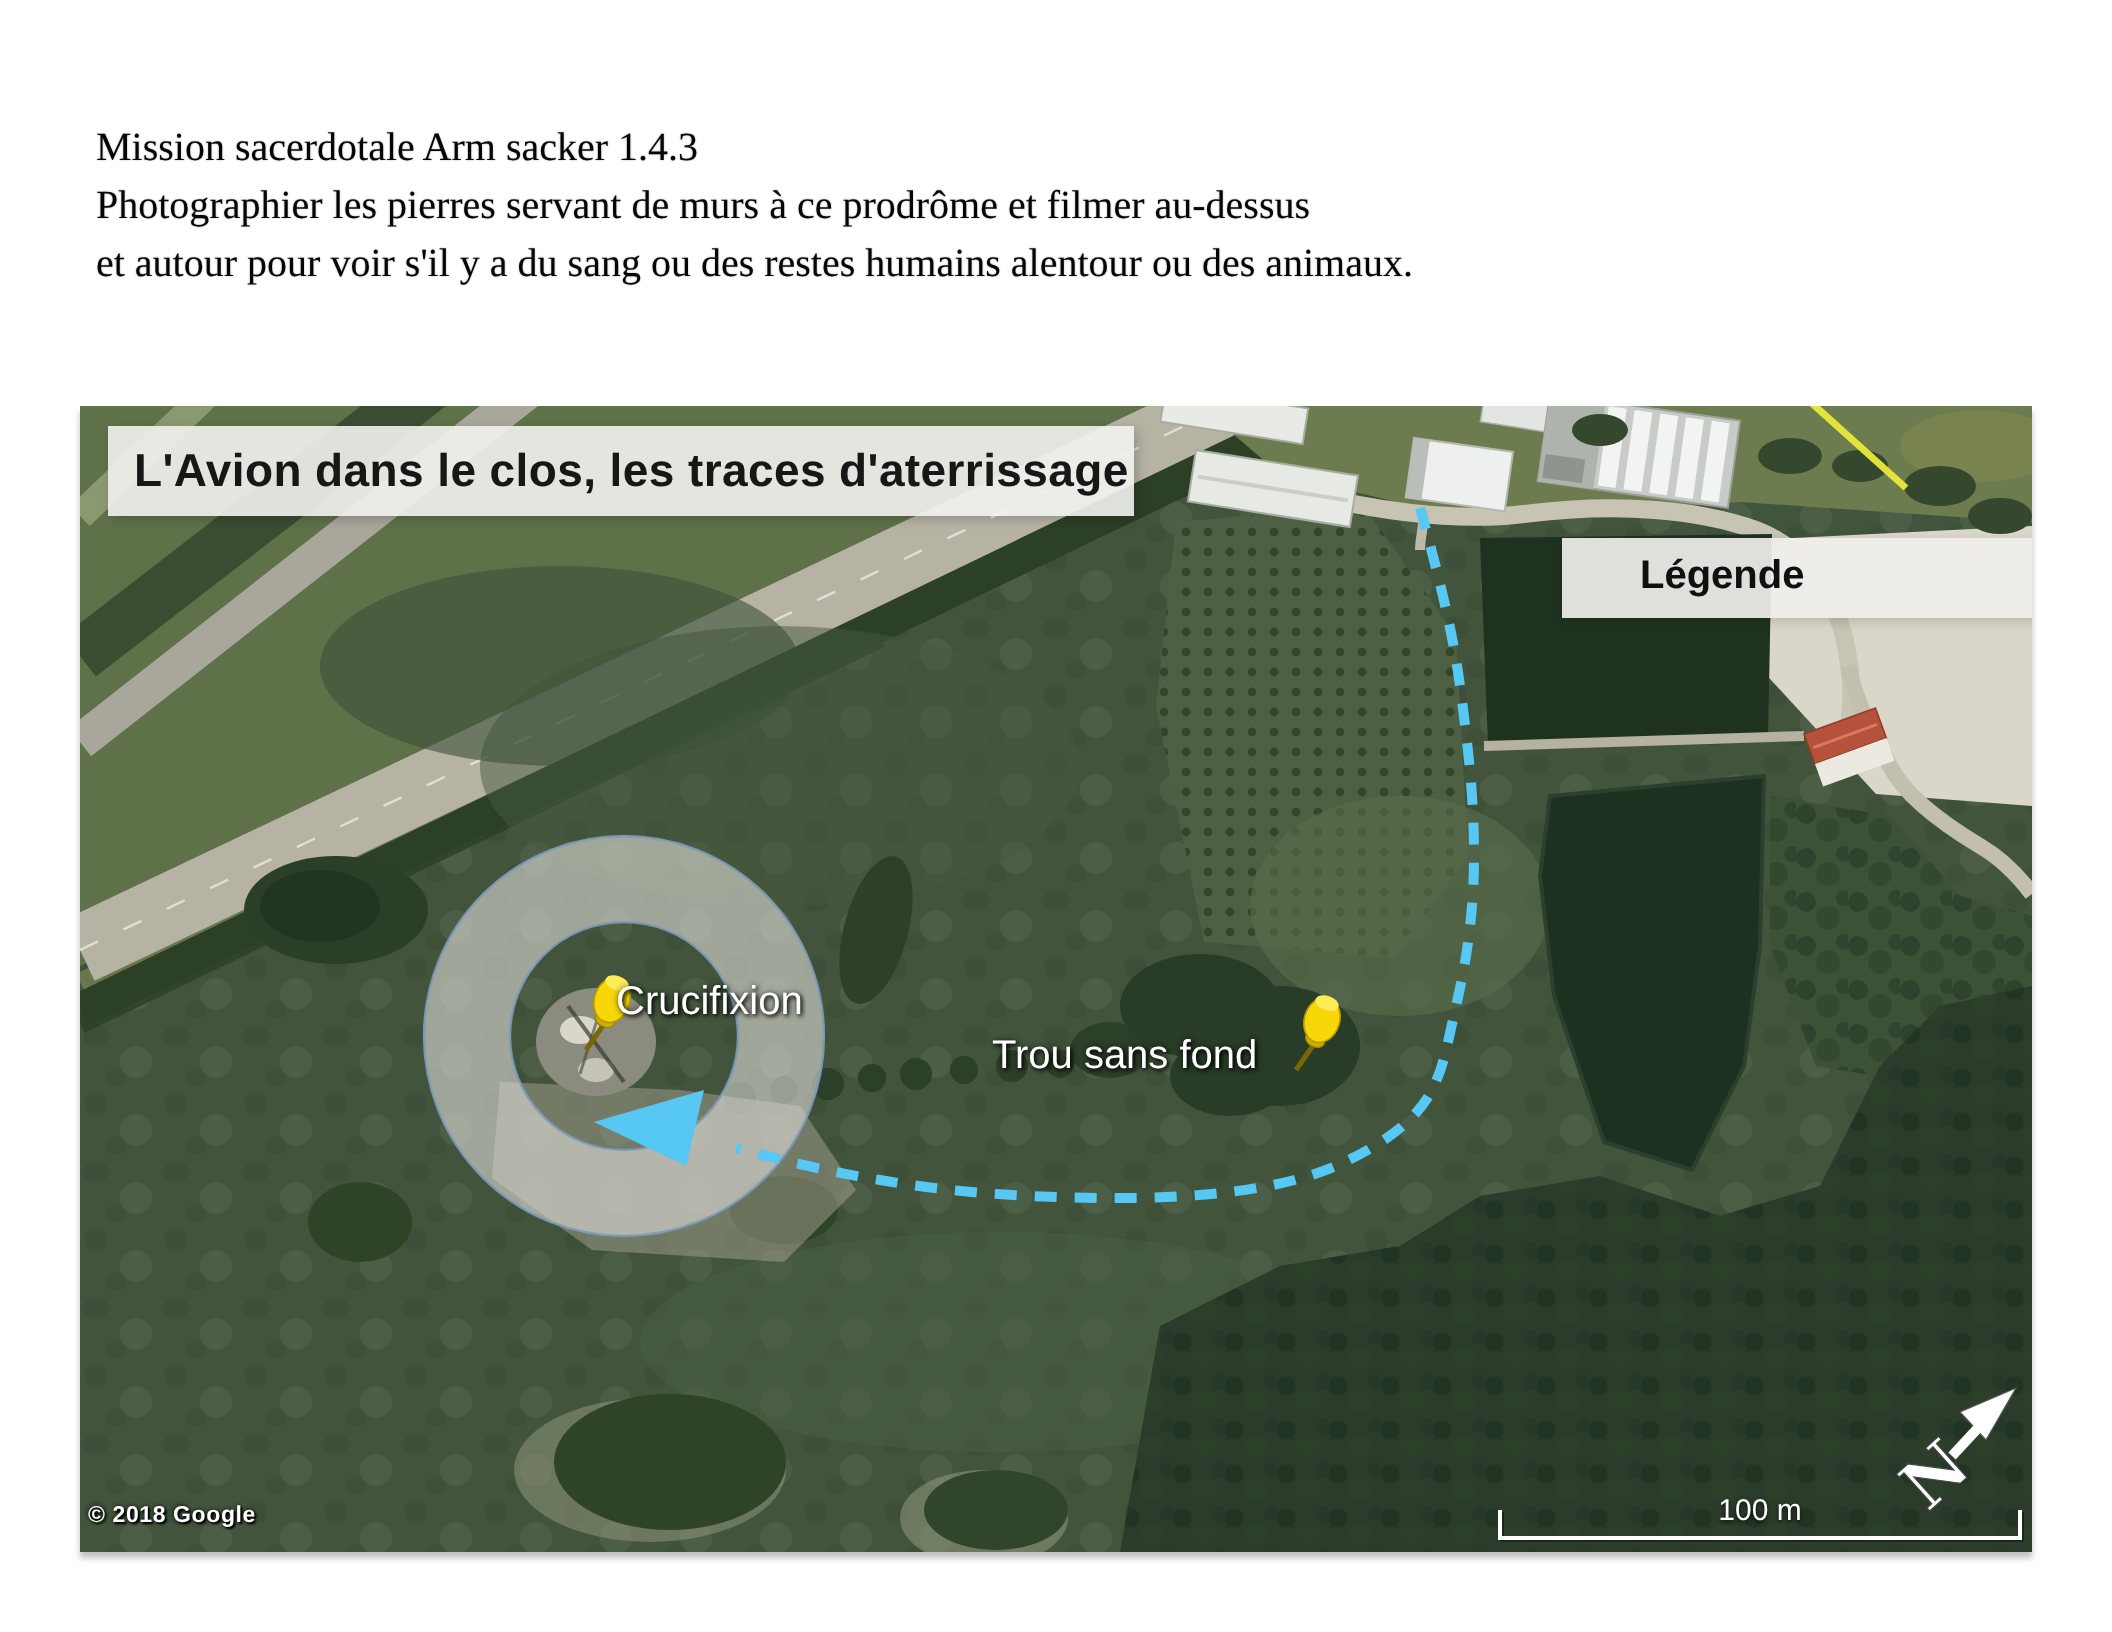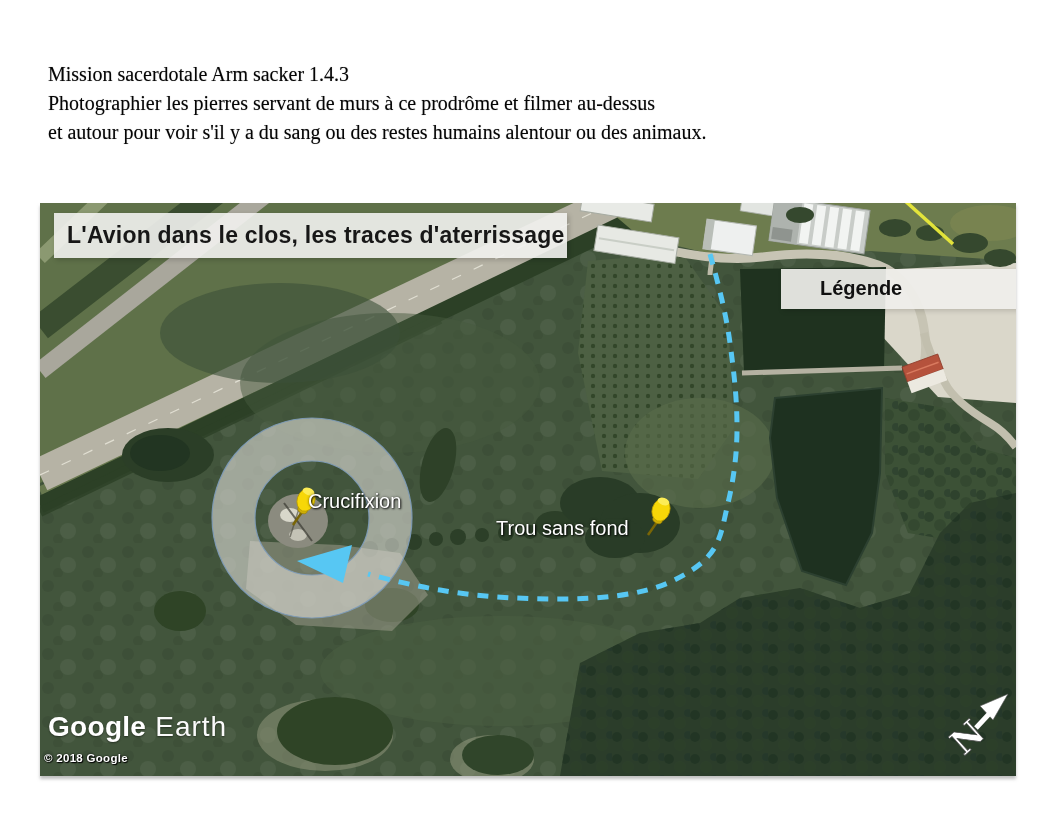--- a/index.html
+++ b/index.html
@@ -216,25 +216,29 @@
     <div class="t">L'Avion dans le clos, les traces d'aterrissage</div>
   </div>
 
   <div class="legend-box">
     <div class="lt">Légende</div>
   </div>
 
   <div class="pm-label" style="left:268px;top:287px;">Crucifixion</div>
   <div class="pm-label" style="left:456px;top:314px;">Trou sans fond</div>
 
-  <div class="ge-logo">
-    <span class="g">Google</span><span class="e">Earth</span>
-  </div>
   <div class="copyright">© 2018 Google</div>
 
+  <div class="scalebar">
+    <svg width="264" height="18" viewBox="0 0 264 18">
+      <path d="M2,2 L2,16 L262,16 L262,2" fill="none" stroke="rgba(0,0,0,0.35)" stroke-width="2" transform="translate(1,1)"></path>
+      <path d="M2,2 L2,16 L262,16 L262,2" fill="none" stroke="#ffffff" stroke-width="2"></path>
+    </svg>
+    <div class="sl">100 m</div>
+  </div>
 
   <div class="compass">
     <svg width="66" height="66" viewBox="0 0 66 66">
       <g>
         <polygon points="62,3 34,15 47,29" fill="#ffffff" stroke="#555" stroke-width="0.6"></polygon>
         <line x1="30" y1="37" x2="43" y2="23" stroke="#ffffff" stroke-width="5"></line>
         <text x="8" y="60" font-size="34" font-weight="bold" fill="#ffffff" stroke="#444" stroke-width="0.6" font-family="DejaVu Serif, serif" transform="rotate(-42 20 50)">N</text>
       </g>
     </svg>
   </div>

